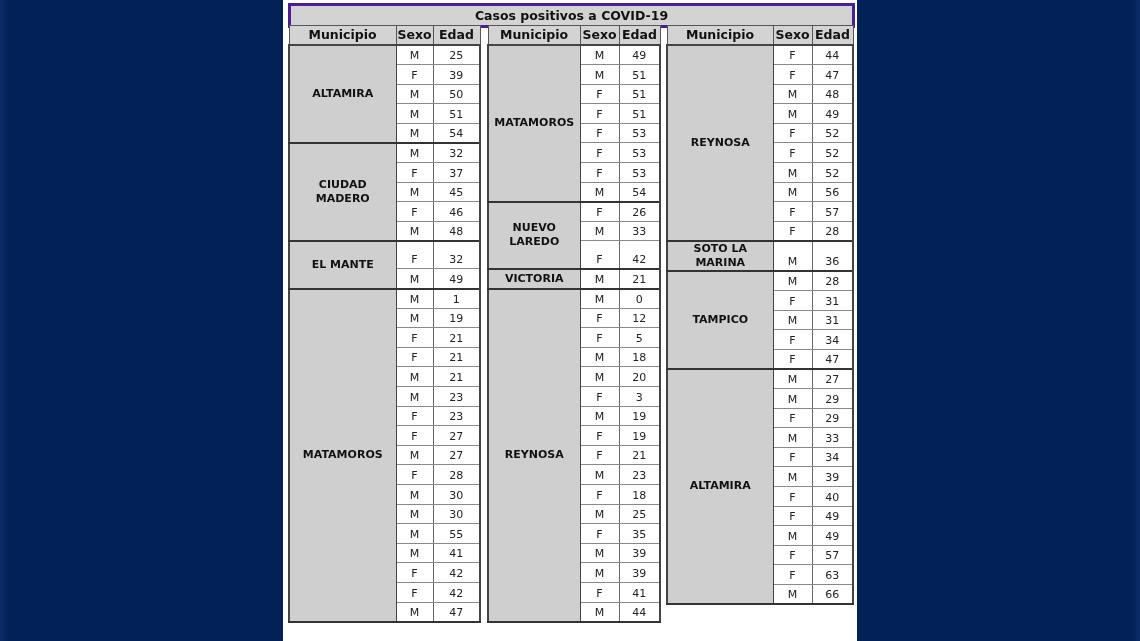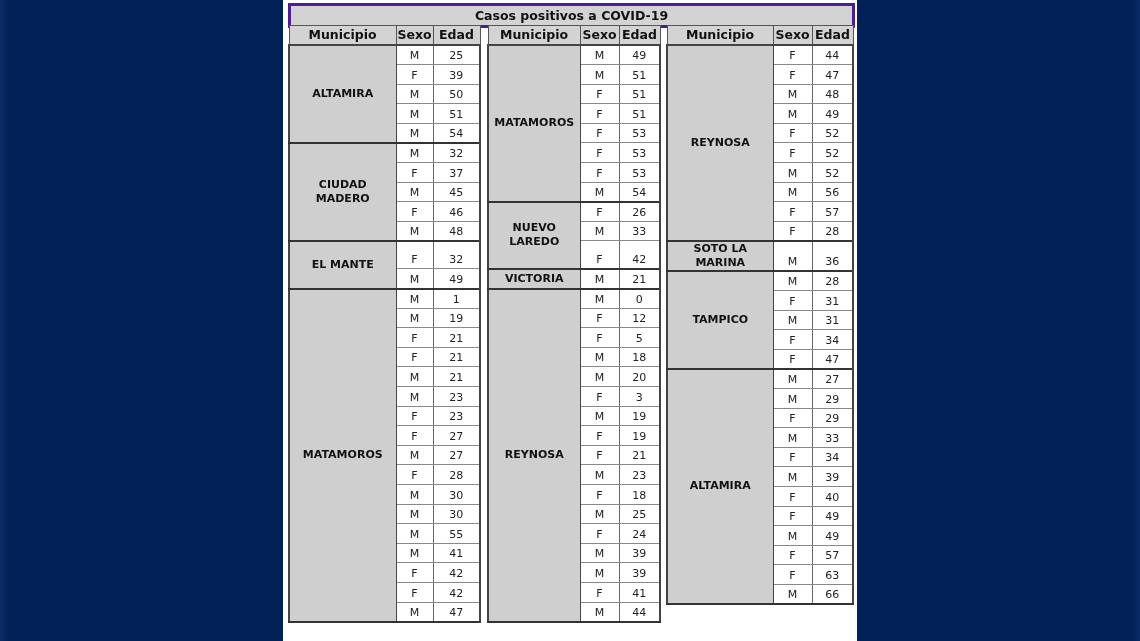--- a/index.html
+++ b/index.html
@@ -301,21 +301,21 @@
         <tr style="height: 19.6px;">
           <td class="sexo">F</td>
           <td class="edad">18</td>
         </tr>
         <tr style="height: 19.6px;">
           <td class="sexo">M</td>
           <td class="edad">25</td>
         </tr>
         <tr style="height: 19.6px;">
           <td class="sexo">F</td>
-          <td class="edad">24</td>
+          <td class="edad">35</td>
         </tr>
         <tr style="height: 19.6px;">
           <td class="sexo">M</td>
           <td class="edad">39</td>
         </tr>
         <tr style="height: 19.6px;">
           <td class="sexo">M</td>
           <td class="edad">39</td>
         </tr>
         <tr style="height: 19.6px;">

